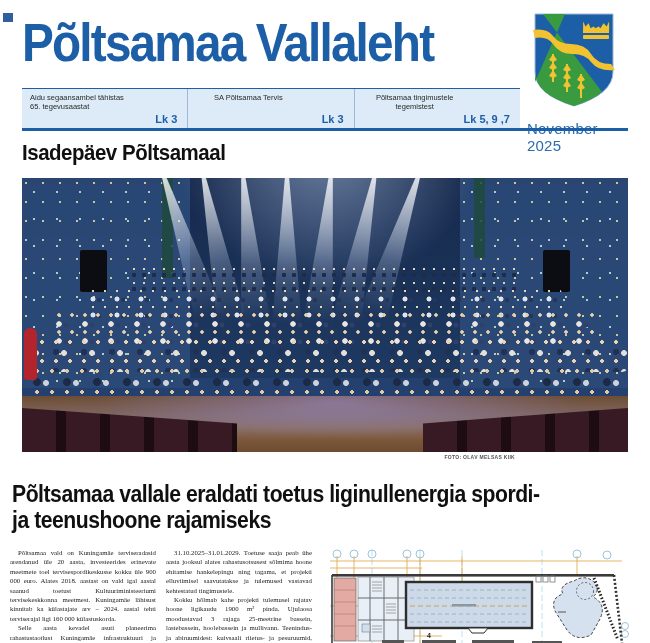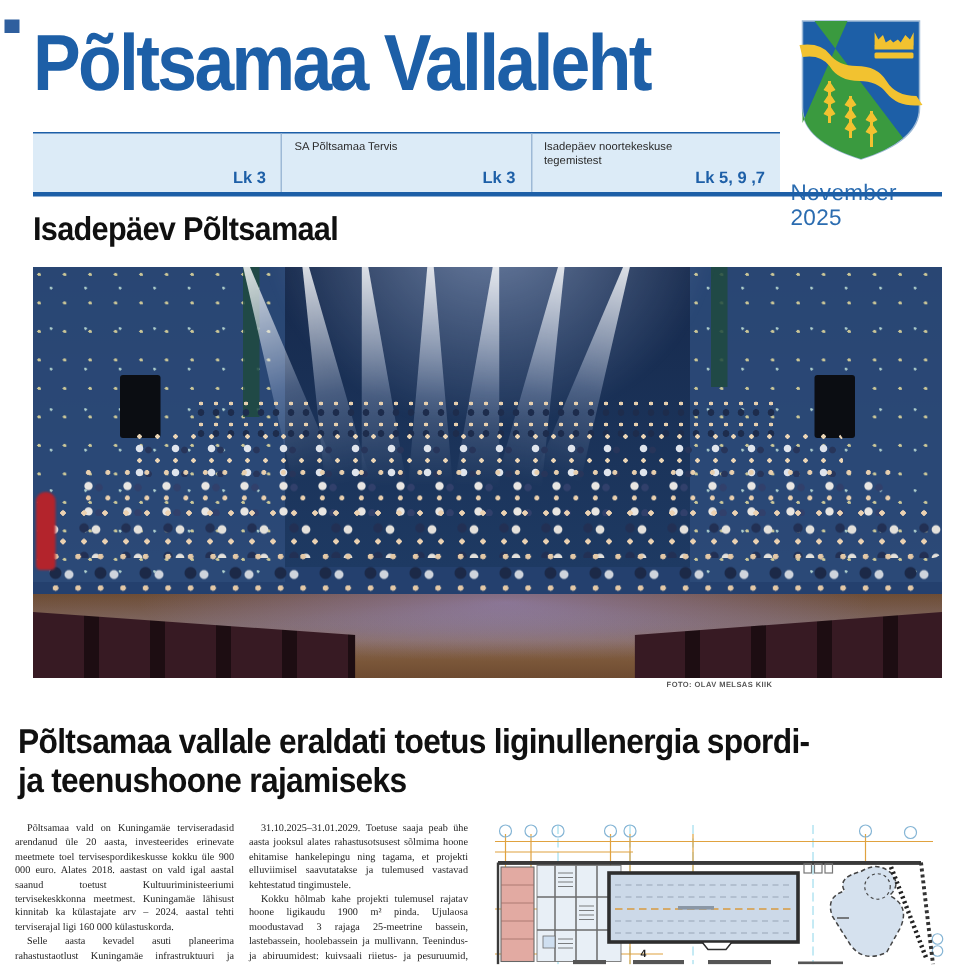--- a/index.html
+++ b/index.html
@@ -15,21 +15,21 @@
   .issue-date { position:absolute; left:527px; top:106px; width:100px;
     font-size:15px; color:#2b6cb0; letter-spacing:.2px;margin-top:14px; }
 
   
   .coa { position:absolute; left:531px; top:12px; width:86px; height:96px; }
 
   
   .teaser-bar { position:absolute; left:22px; top:88px; width:498px; height:40px;
     background:#dcebf7; border-top:1.5px solid #1d5fa7; display:flex; }
   .teaser-cell { position:relative; flex:1; padding:4px 6px 3px 8px; }
-  .teaser-cell + .teaser-cell { border-left:1px solid #9db9d6; }
+  .teaser-cell + .teaser-cell { border-left:1px solid #9db9d6;text-align:center; }
   .teaser-text { font-size:7.5px; line-height:9px; color:#2a2a2a; width:104px; }
   .teaser-page { position:absolute; right:10px; bottom:3px; font-size:11px; font-weight:700; color:#1d5fa7; }
   .rule-thick { position:absolute; left:22px; top:128px; width:606px; height:3px; background:#1d5fa7; }
 
   
   .headline1 { position:absolute; left:22px; top:140px; font-size:22px; font-weight:700;
     color:#101010; letter-spacing:-.5px; transform:scaleX(.93); transform-origin:left top; white-space:nowrap; }
 
   
   .photo { position:absolute; left:22px; top:178px; width:606px; height:274px;
@@ -135,28 +135,29 @@
         </g>
       <g transform="translate(50,62)">
           <path d="M0 0 l-4 6 l4 2 l4 -2 z M0 8 l-4 6 l4 2 l4 -2 z"></path>
         </g>
     </g>
   </svg>
   <div class="issue-date">November 2025</div>
 
   <div class="teaser-bar">
     <div class="teaser-cell">
+      <div class="teaser-text">Aidu segaansambel tähistas 65. tegevusaastat</div>
       <div class="teaser-page">Lk 3</div>
     </div>
     <div class="teaser-cell">
       <div class="teaser-text">SA Põltsamaa Tervis</div>
       <div class="teaser-page">Lk 3</div>
     </div>
     <div class="teaser-cell">
-      <div class="teaser-text">Isadepäev noortekeskuse tegemistest</div>
+      <div class="teaser-text">Põltsamaa tingimustele tegemistest</div>
       <div class="teaser-page">Lk 5, 9 ,7</div>
     </div>
   </div>
   <div class="rule-thick"></div>
 
   <div class="headline1">Isadepäev Põltsamaal</div>
 
   <div class="photo">
     <div class="wall wall-left"></div>
     <div class="wall wall-right"></div>

